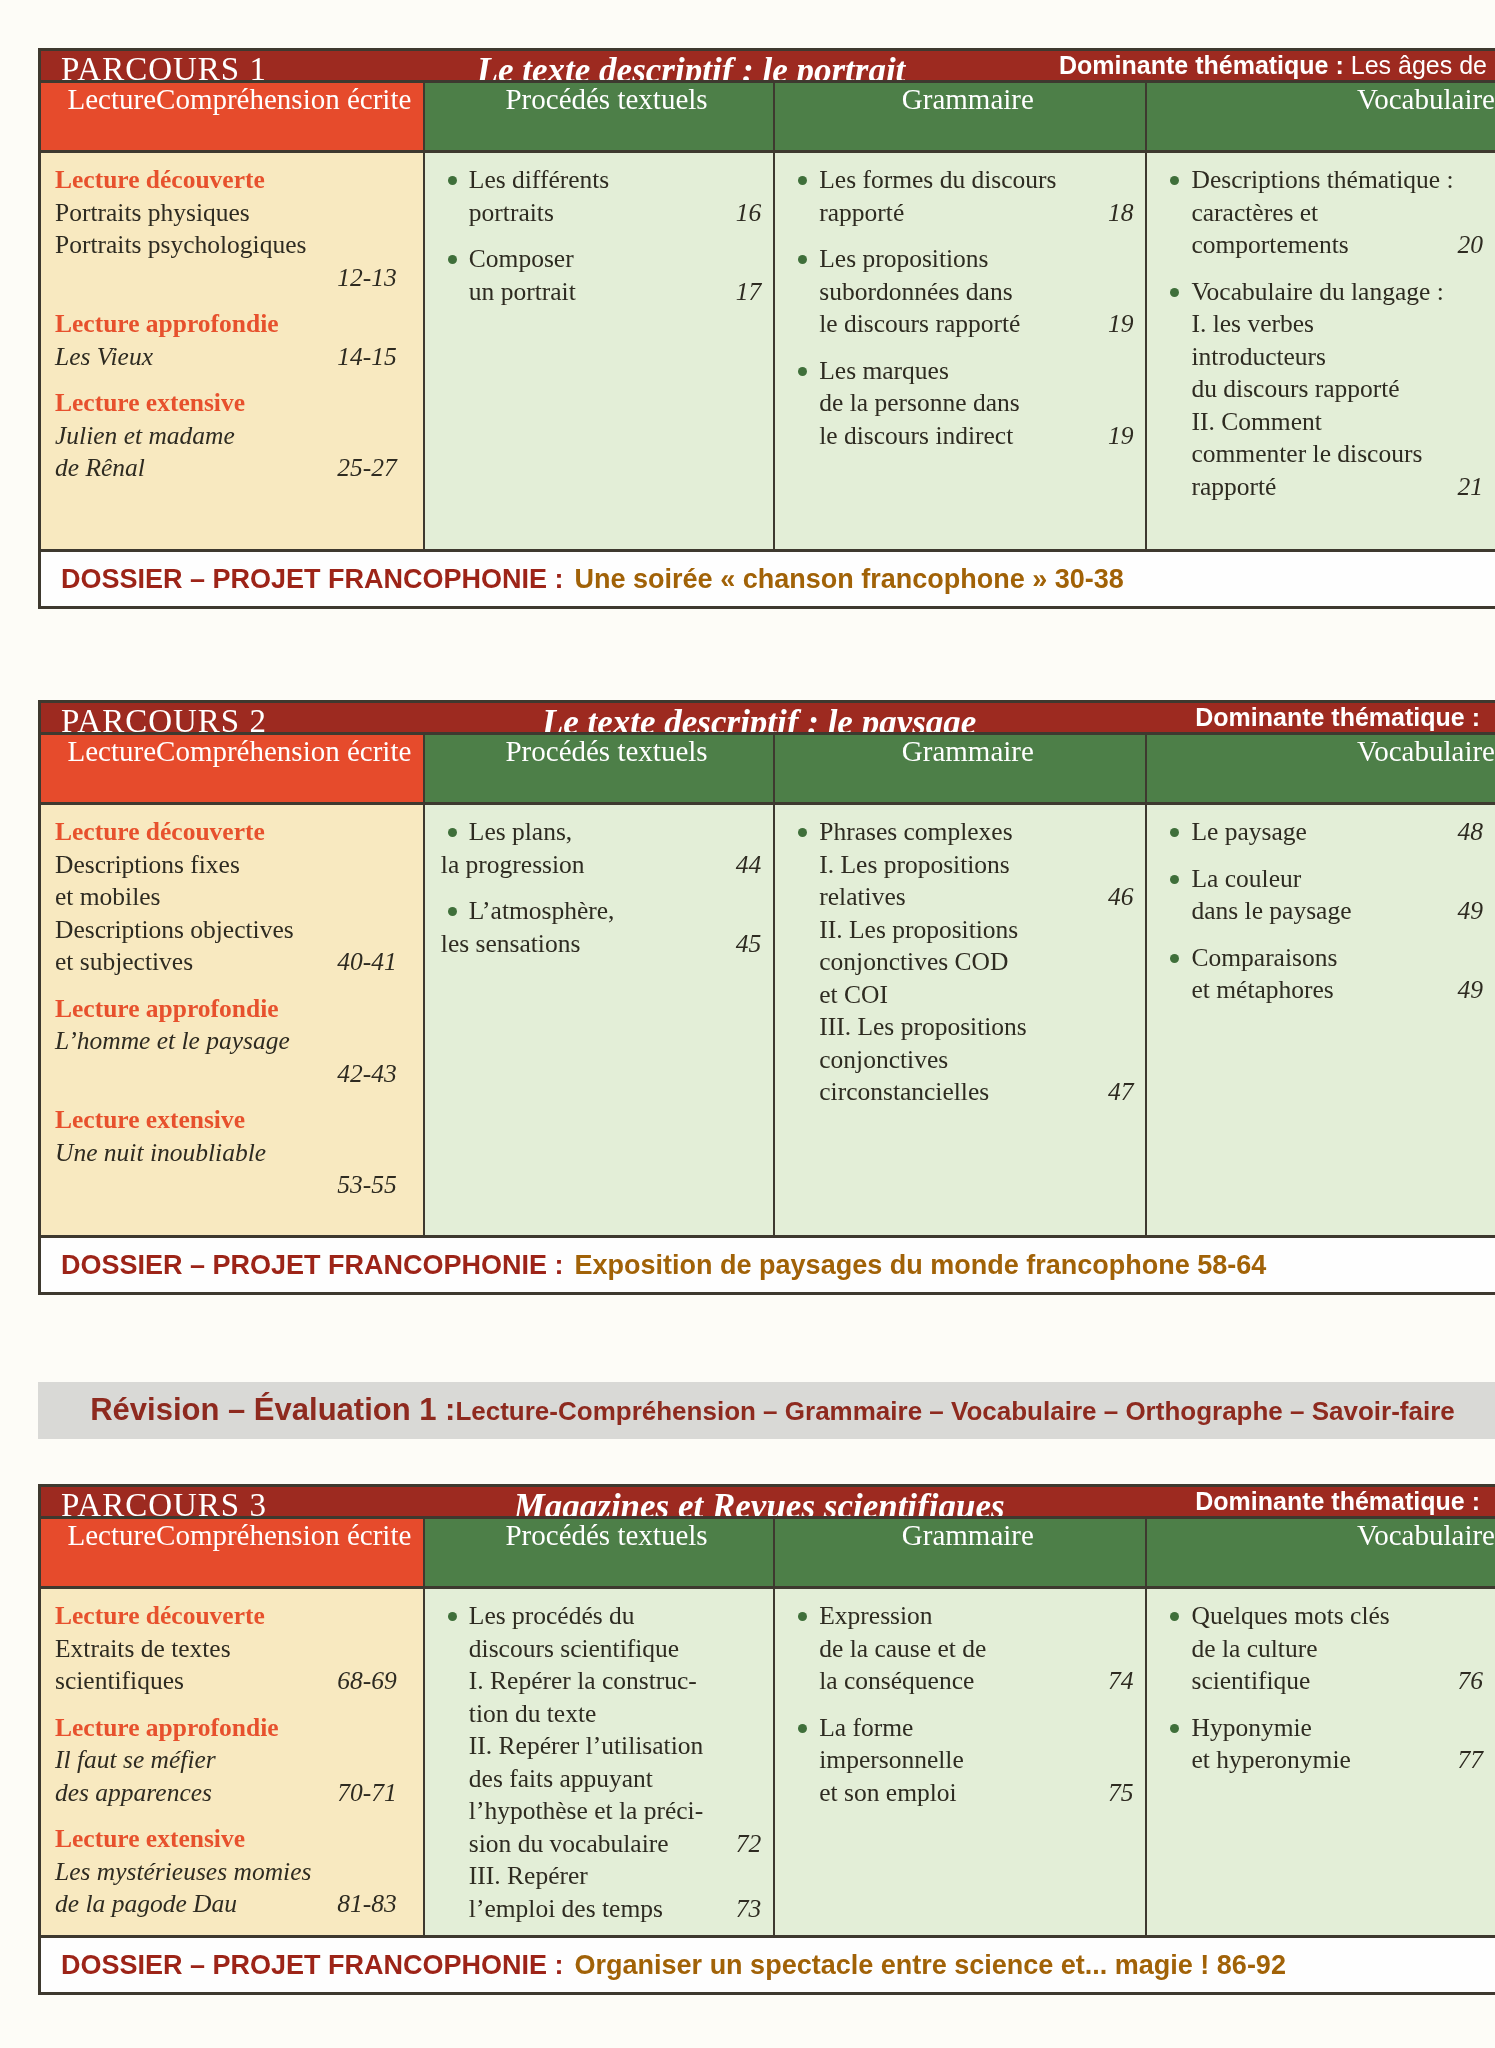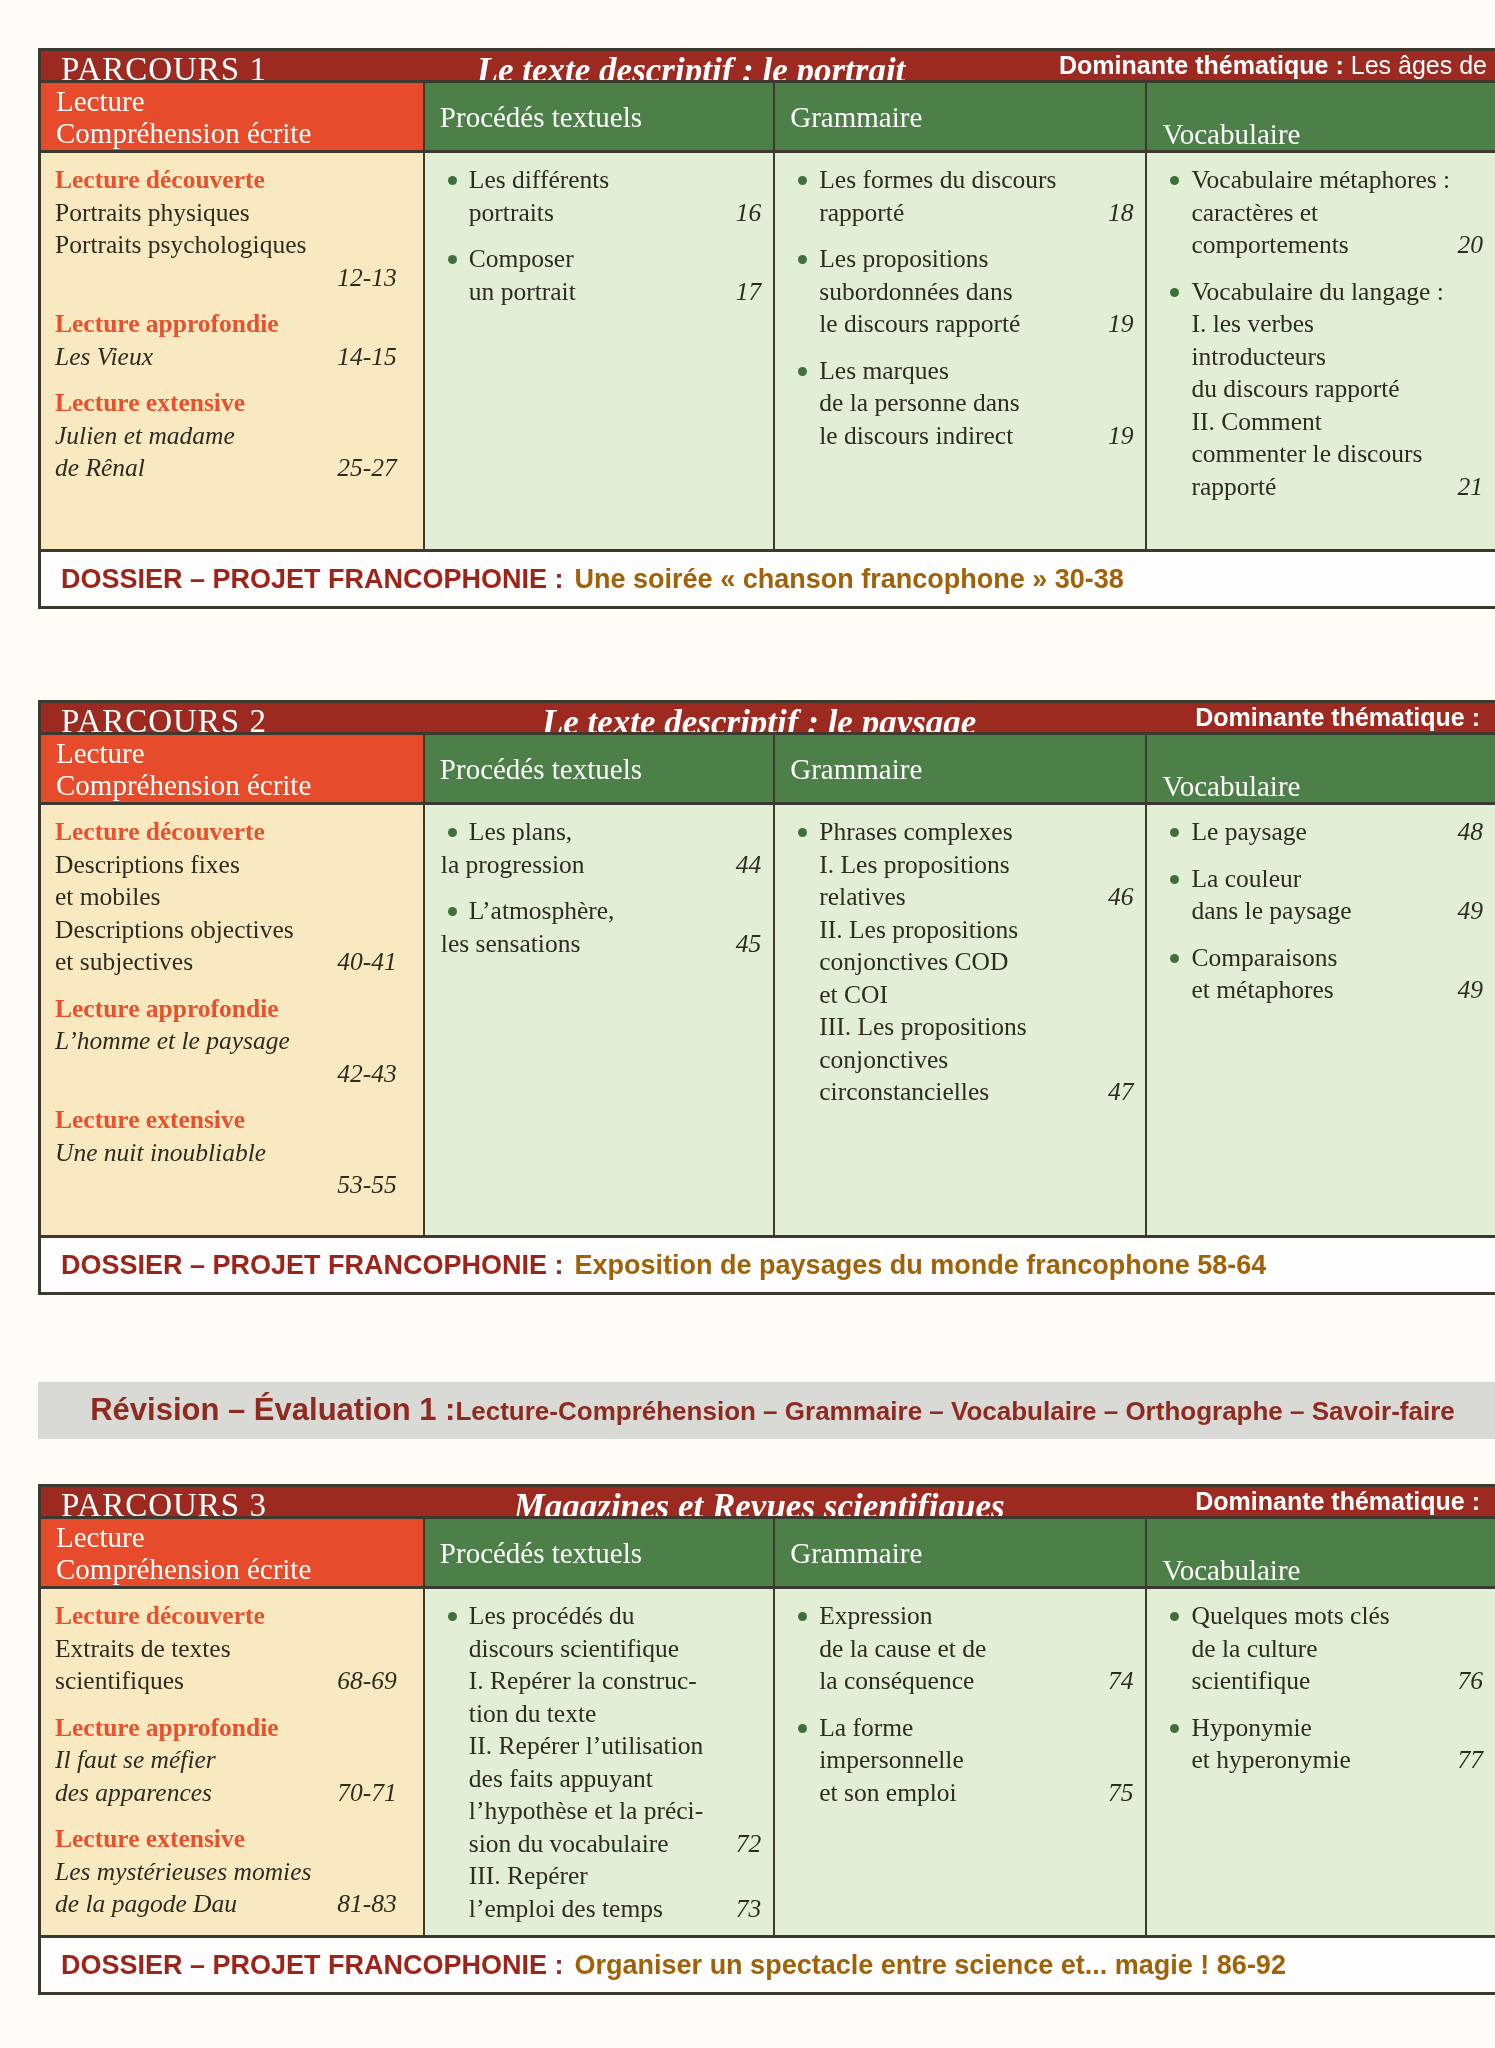--- a/index.html
+++ b/index.html
@@ -19,21 +19,21 @@
   .band { display:flex; align-items:flex-start; background:#9d2a20; height:32px;
           border-bottom:3px solid #3e392f; padding:0 8px 0 20px; overflow:hidden; }
   .band-label { flex:none; width:262px; color:#fff; font-size:33px; letter-spacing:1px; }
   .band-title { flex:1; text-align:center; color:#fff; font-size:35px; font-style:italic; font-weight:700; white-space:nowrap; }
   .band-dom { flex:none; color:#fff; font-family:"Liberation Sans", sans-serif; font-size:25px; white-space:nowrap; }
   .dom-l { font-weight:700; }
   .dom-v { font-weight:400; margin-left:7px; }
 
   
   .cols-header { display:flex; height:70px; border-bottom:3px solid #3e392f; }
-  .hc { display:flex; flex-direction:column; justify-content:center; color:#fff;
+  .hc { display:flex; flex-direction:row; justify-content:center; color:#fff;
         font-size:29px; padding-left:15px; border-right:2px solid #3e392f; }
   .hc:last-child { border-right:none; }
   .hc-line { line-height:32px; }
   .c0 { width:26.4%; } .c1 { width:24.1%; } .c2 { width:25.6%; } .c3 { width:23.9%;justify-content:flex-end; }
   .hc.c0 { background:#e64b2c; }
   .hc.c1, .hc.c2, .hc.c3 { background:#4d7f48; }
 
   
   .body-row { display:flex; }
   .body-row.p0 { min-height:396px; }
@@ -170,21 +170,21 @@
           <span class="t">de la personne dans</span>
         </div>
         <div class="line s-cont">
           <span class="t">le discours indirect</span>
           <span class="pg">19</span>
         </div>
       </div>
       <div class="bc c3">
         <div class="line s-bullet">
           <span class="dot"></span>
-          <span class="t">Vocabulaire métaphores :</span>
+          <span class="t">Descriptions thématique :</span>
         </div>
         <div class="line s-cont">
           <span class="t">caractères et</span>
         </div>
         <div class="line s-cont">
           <span class="t">comportements</span>
           <span class="pg">20</span>
         </div>
         <div class="line s-bullet gap">
           <span class="dot"></span>

